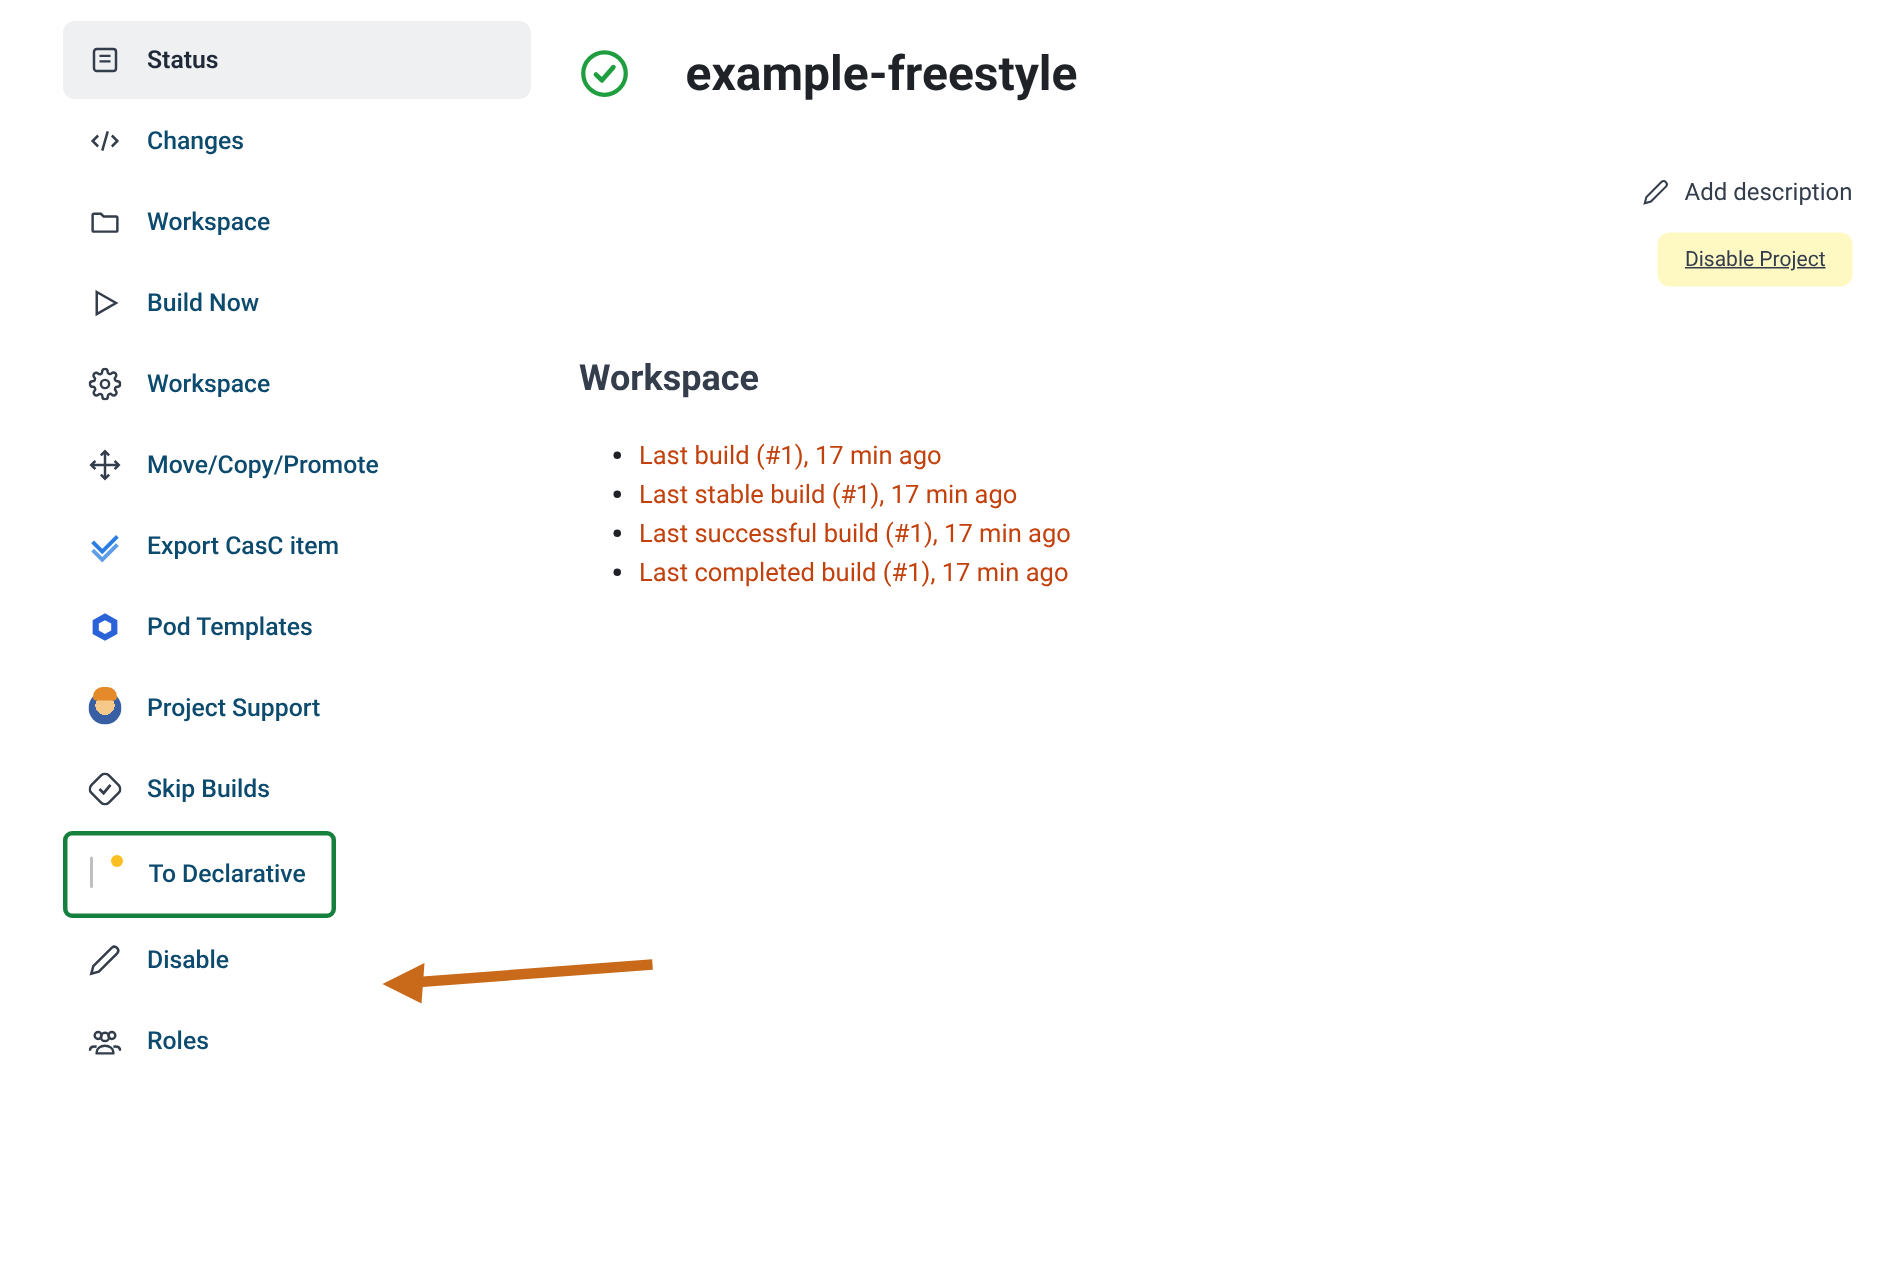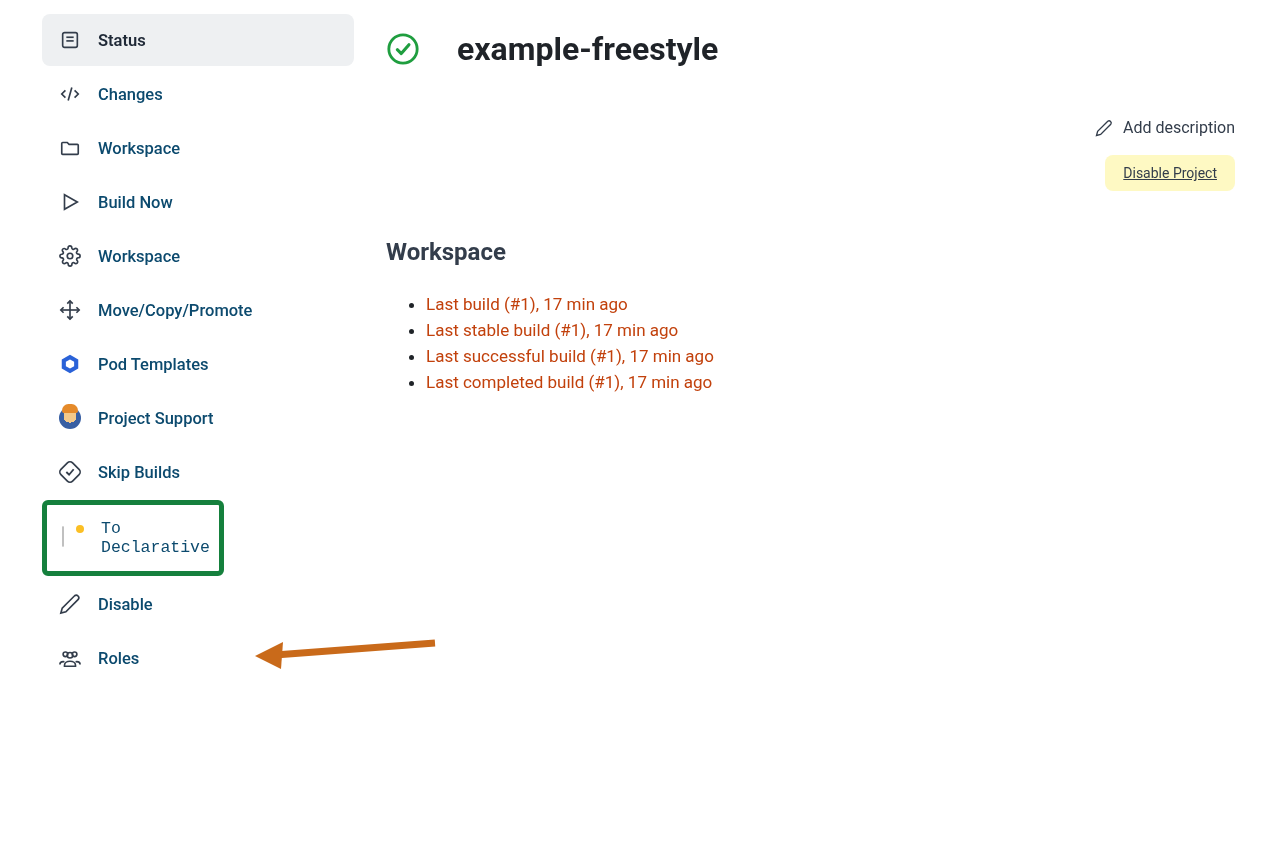--- a/index.html
+++ b/index.html
@@ -48,26 +48,25 @@
       flex-shrink: 0;
     }
     .sidebar-item svg {
       width: 22px;
       height: 22px;
       stroke: #333d4b;
       stroke-width: 1.8;
       fill: none;
     }
     .highlight-box {
-      border: 5px solid #15803d;
+      border: 3px solid #15803d;
       border-radius: 6px;
       margin-right: 130px;
       margin-top: 2px;
       margin-bottom: 2px;
-      font-family: Liberation Mono, monospace;
     }
     .highlight-box .sidebar-item {
       margin-bottom: 0;
       padding: 14px 14px;
     }
     .arrow {
       position: absolute;
       left: 245px;
       top: 625px;
       pointer-events: none;
@@ -266,20 +265,29 @@
           <polyline points="9 5 12 2 15 5"></polyline>
           <polyline points="15 19 12 22 9 19"></polyline>
           <polyline points="19 9 22 12 19 15"></polyline>
           <line x1="2" y1="12" x2="22" y2="12"></line>
           <line x1="12" y1="2" x2="12" y2="22"></line>
         </svg>
     </span>
     <span>Move/Copy/Promote</span>
   </div>
 
+  <div class="sidebar-item">
+    <span class="icon casc-icon">
+      <svg viewBox="0 0 24 24">
+          <path fill="#2a7de1" d="M4 8 L10 14 L20 4 L22 6 L10 18 L2 10 Z"></path>
+          <path fill="#2a7de1" d="M4 14 L10 20 L20 10 L22 12 L10 24 L2 16 Z" opacity="0.75"></path>
+        </svg>
+    </span>
+    <span>Export CasC item</span>
+  </div>
 
   <div class="sidebar-item">
     <span class="icon">
       <svg class="hex-icon" viewBox="0 0 24 24">
           <polygon fill="#2a62d8" stroke="none" points="12 2 21 7 21 17 12 22 3 17 3 7"></polygon>
           <polygon fill="#ffffff" stroke="none" points="12 7 16.5 9.5 16.5 14.5 12 17 7.5 14.5 7.5 9.5"></polygon>
         </svg>
     </span>
     <span>Pod Templates</span>
   </div>

